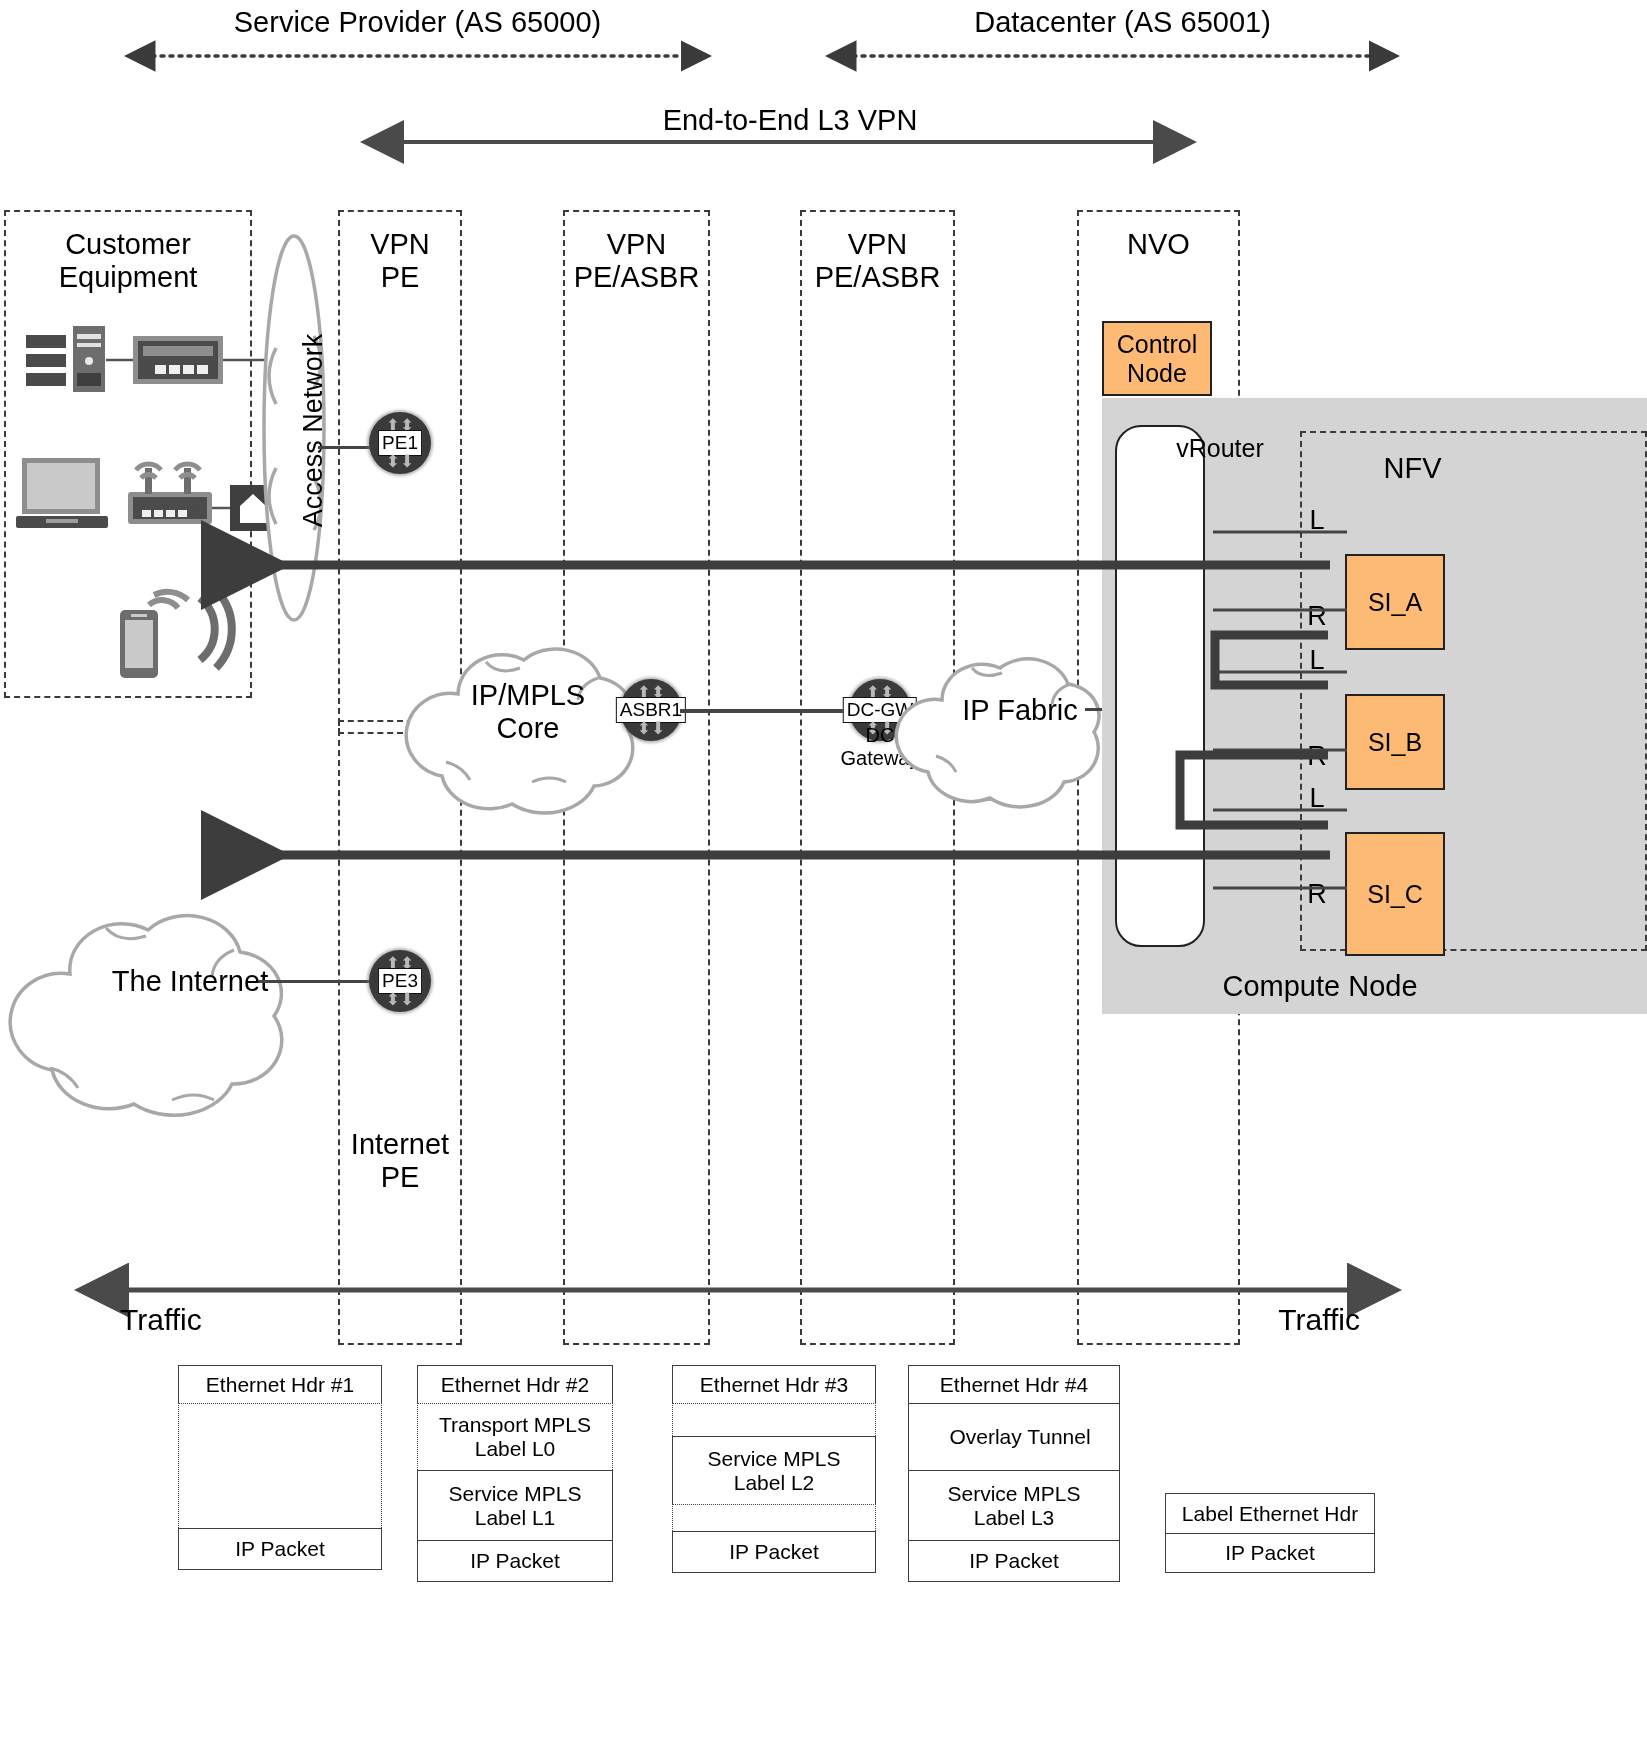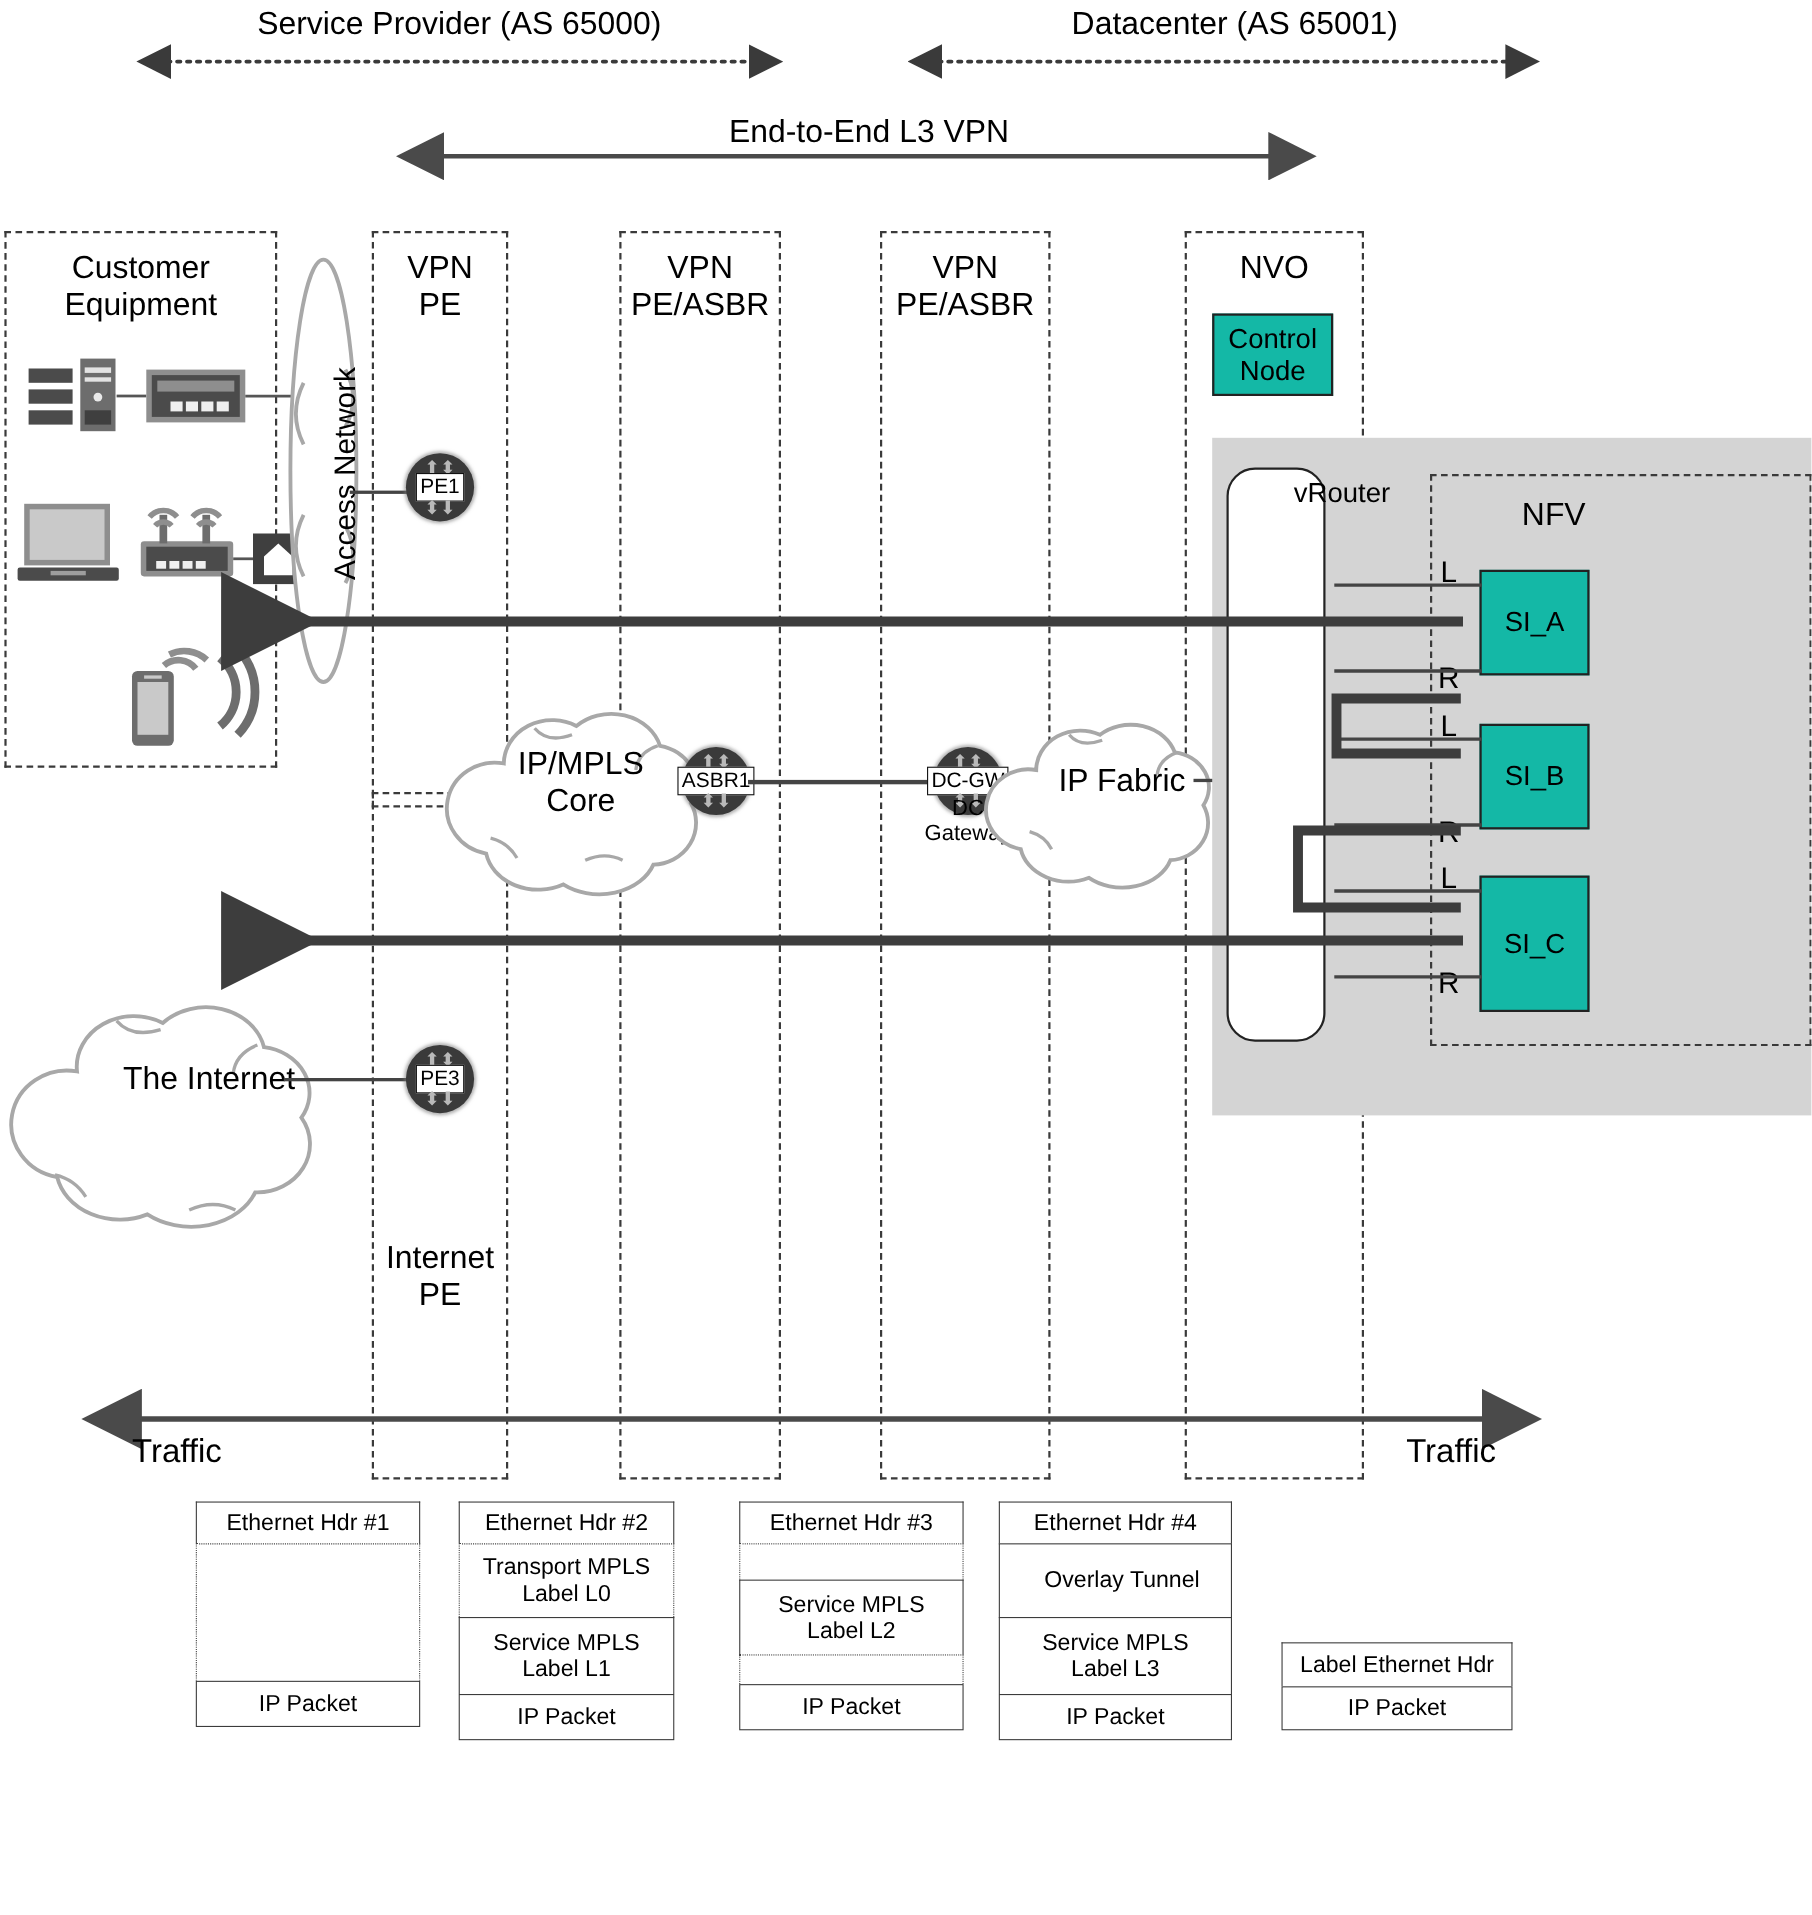--- a/index.html
+++ b/index.html
@@ -1,21 +1,21 @@
 <!DOCTYPE html>
 <html><head>
 <meta charset="utf-8">
 <style>
   html,body{margin:0;padding:0;background:#fff;}
   body{font-family:"Liberation Sans",sans-serif;color:#000;}
   #stage{position:relative;width:1647px;height:1741px;background:#fff;overflow:hidden;}
   .txt{position:absolute;text-align:center;line-height:1.15;white-space:pre-line;}
   .dashcol{position:absolute;border:2px dashed #3a3a3a;box-sizing:border-box;background:transparent;}
-  .solidbox{position:absolute;border:2px solid #222;background:#14b8a6;box-sizing:border-box;
-            display:flex;align-items:center;justify-content:center;text-align:center;}
+  .solidbox{position:absolute;border:2px solid #222;background:#fdba74;box-sizing:border-box;
+            display:flex;align-items:center;justify-content:center;text-align:center;margin-top:36px;}
   .line{position:absolute;background:#444;}
   .greybox{position:absolute;background:#d4d4d4;}
   .vrouter{position:absolute;border:2px solid #222;background:#fff;border-radius:26px;box-sizing:border-box;}
   .rtr{position:absolute;width:62px;height:62px;border-radius:50%;background:#3a3a3a;
        box-shadow:0 0 3px 2px rgba(120,120,120,.55);}
   .rtr .lbl{position:absolute;left:50%;top:50%;transform:translate(-50%,-50%);
        background:#fff;border:1.5px solid #111;color:#000;font-size:19px;padding:1px 3px;white-space:nowrap;}
   .rtr .ar{position:absolute;left:50%;transform:translateX(-50%);color:#b9b9b9;font-size:17px;line-height:1;}
   .pkt{position:absolute;}
   .pkt .cell{border:1.6px solid #3c3c3c;border-bottom:none;box-sizing:border-box;
@@ -203,20 +203,21 @@
              a38,36 0 0 1 14,-72 z" fill="#fff" stroke="#a8a8a8" stroke-width="3.5"></path>
     <path d="M72,28 q10,12 30,5" stroke="#a8a8a8" stroke-width="3" fill="none"></path>
     <path d="M170,44 q-16,6 -18,20" stroke="#a8a8a8" stroke-width="3" fill="none"></path>
     <path d="M36,116 q14,4 20,16" stroke="#a8a8a8" stroke-width="3" fill="none"></path>
   </svg>
   <div class="txt" style="left:925px;top:694px;width:190px;font-size:29px;">IP Fabric</div>
 
   <div class="line" style="left:1085px;top:708px;width:70px;height:3px;"></div>
 
   <div class="greybox" style="left:1102px;top:398px;width:545px;height:616px;"></div>
+  <div class="txt" style="left:1100px;top:970px;width:440px;font-size:29px;">Compute Node</div>
 
   <div class="solidbox" style="left:1102px;top:285px;width:110px;height:75px;font-size:25px;line-height:1.15;">
     <span style="white-space:pre-line;">Control
 Node</span>
   </div>
 
   <div class="vrouter" style="left:1115px;top:425px;width:90px;height:522px;"></div>
   <div class="txt" style="left:1170px;top:434px;width:100px;font-size:25px;">vRouter</div>
 
   <div class="dashcol" style="left:1300px;top:431px;width:347px;height:520px;"></div>

